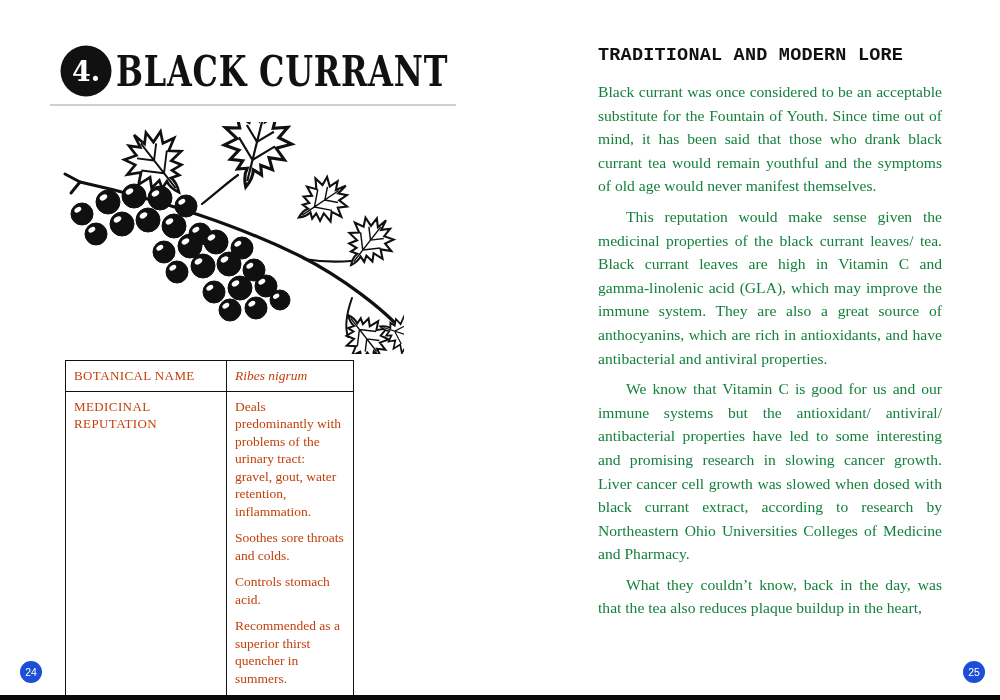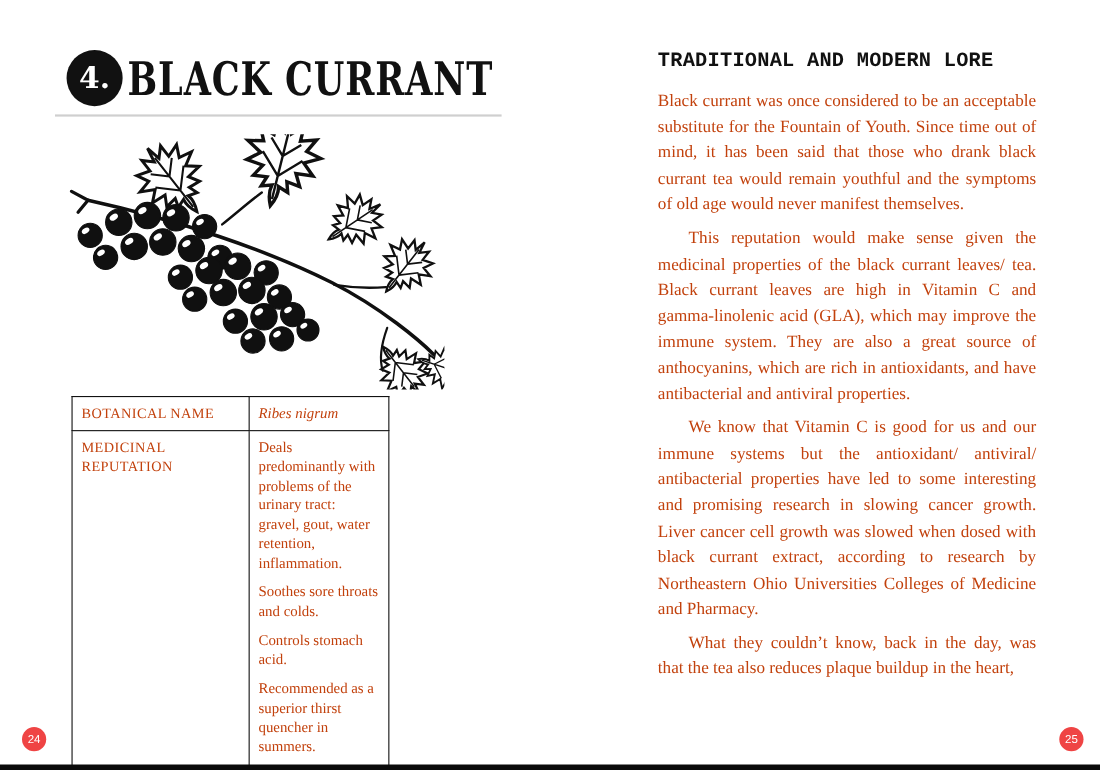--- a/index.html
+++ b/index.html
@@ -33,36 +33,36 @@
   }
   table.info-table td{
     border:1.7px solid #111;vertical-align:top;padding:6px 8px 6px 8px;
   }
   td.cell-label{width:144px;letter-spacing:0.4px;font-size:13px;}
   td.cell-value p{margin:0 0 9px 0;}
   td.cell-value p:last-child{margin-bottom:16px;}
   .italic{font-style:italic;}
 
   .page-circle{
-    position:absolute;width:22px;height:22px;border-radius:50%;background:#ef4444;color:#fff;
+    position:absolute;width:22px;height:22px;border-radius:50%;background:#1d4ed8;color:#fff;
     display:flex;align-items:center;justify-content:center;
     font-family:"Liberation Sans", sans-serif;font-size:10.5px;
   }
   #page-num-left{left:20px;top:661px;}
   #page-num-right{left:963px;top:661px;}
 
   
   .text-column{position:absolute;left:98px;top:45px;width:344px;}
   .section-heading{
     margin:0 0 13px 0;font-size:18.5px;line-height:22px;font-weight:700;
     letter-spacing:0.2px;color:#111;font-family:Liberation Mono, monospace;
   }
   .text-column p{
     margin:0 0 7px 0;font-size:15.6px;line-height:23.6px;text-align:justify;
-    color:#c2410c;
+    color:#15803d;
   }
   .text-column p.indent{text-indent:28px;}
 
   .bottom-edge{position:absolute;left:0;right:0;bottom:0;height:5px;background:#0a0a0a;}
 </style>
 </head>
 <body>
 
 <div class="page" id="left-page">
 

